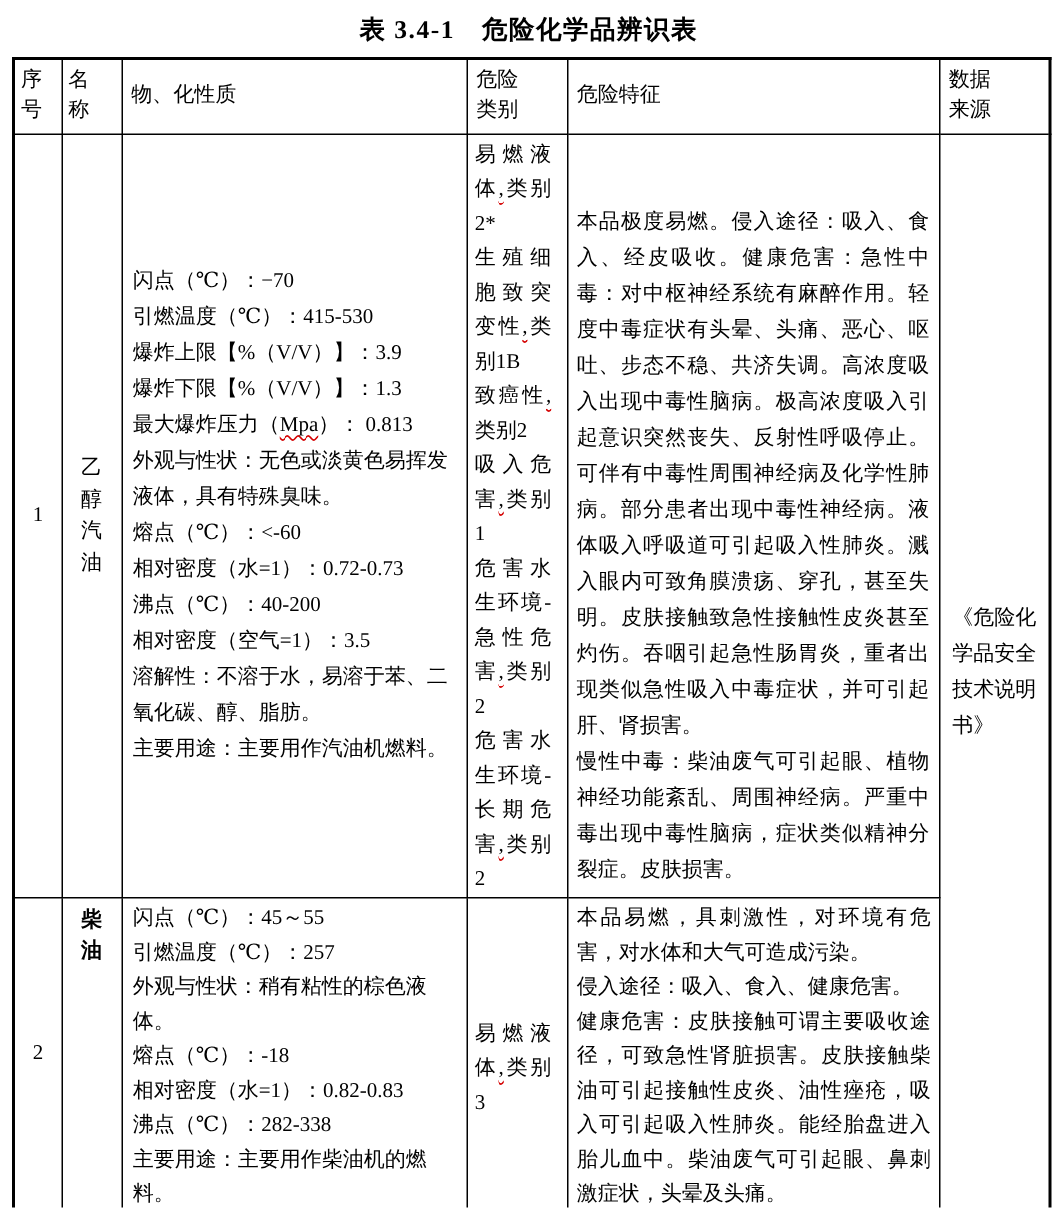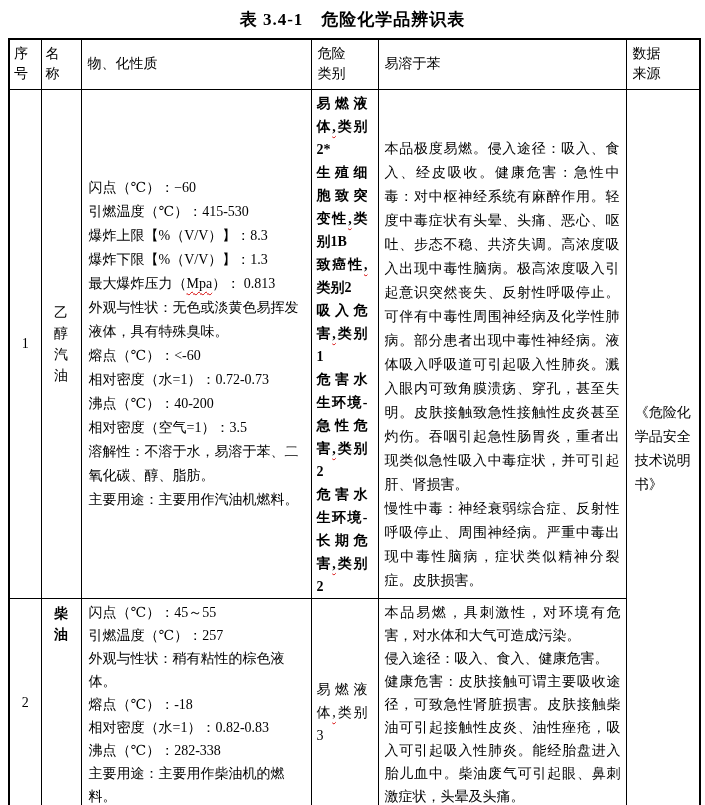--- a/index.html
+++ b/index.html
@@ -29,21 +29,21 @@
   .w1 { width:1em; display:inline-block; word-break:break-all; line-height:20px; }
   .w2 { width:2em; display:inline-block; word-break:break-all; line-height:20px; }
   .c-no { text-align:center; }
   .vname { width:1em; margin:16px auto; word-break:break-all;
            line-height:21px; text-align:center; }
   .vname-top { vertical-align:top; }
   .vname-top .vname { margin-top:4px;font-weight:bold; }
   .c-props { vertical-align:middle; }
   .props { padding:0 6px 0 7px; line-height:24px; }
   .props2 { padding:2px 6px 0 7px; line-height:23px; }
-  .c-cat-top { vertical-align:top;font-weight:bold; }
+  .c-cat-top { vertical-align:top; }
   .cats { padding:2px 10px 0 5px; line-height:23px;
           text-align:justify; word-break:break-all; }
   .cats2 { padding:0 10px 0 5px; line-height:23px;
            text-align:justify; word-break:break-all;margin-top:19px; }
   .feats { padding:0 6px 0 6px; line-height:24px;
            text-align:justify; word-break:break-all;margin-top:42px; }
   .feats2 { padding:2px 5px 0 6px; line-height:23px;
             text-align:justify; word-break:break-all; }
   .src { width:56px; margin:0 auto; line-height:24px;
          text-align:justify; word-break:break-all; }
@@ -64,33 +64,33 @@
     <col style="width:67px">
       <col style="width:248px">
       <col style="width:74px">
   </colgroup>
   <tbody>
       <tr class="head">
     <td class="hcell hc-center"><span class="w1">序号</span></td>
     <td class="hcell hc-center"><span class="w1">名称</span></td>
     <td class="hcell hc-left"><span>物、化性质</span></td>
     <td class="hcell hc-left"><span class="w2">危险类别</span></td>
-    <td class="hcell hc-left"><span>易溶于苯</span></td>
+    <td class="hcell hc-left"><span>危险特征</span></td>
     <td class="hcell hc-left"><span class="w2">数据来源</span></td>
   </tr>
   <tr class="row1">
     <td class="c-no"><span>1</span></td>
     <td>
           <div class="vname">乙醇汽油</div>
         </td>
     <td class="c-props">
           <div class="props">
-            <div>闪点（℃）：−60</div>
+            <div>闪点（℃）：−70</div>
             <div>引燃温度（℃）：415-530</div>
-            <div>爆炸上限【%（V/V）】：8.3</div>
+            <div>爆炸上限【%（V/V）】：3.9</div>
             <div>爆炸下限【%（V/V）】：1.3</div>
             <div>最大爆炸压力（<span class="sq">Mpa</span>）： 0.813</div>
             <div>外观与性状：无色或淡黄色易挥发液体，具有特殊臭味。</div>
             <div>熔点（℃）：&lt;-60</div>
             <div>相对密度（水=1）：0.72-0.73</div>
             <div>沸点（℃）：40-200</div>
             <div>相对密度（空气=1）：3.5</div>
             <div>溶解性：不溶于水，易溶于苯、二氧化碳、醇、脂肪。</div>
             <div>主要用途：主要用作汽油机燃料。</div>
           </div>
@@ -101,21 +101,21 @@
             <div>生殖细胞致突变性<span class="sq">,</span>类别1B</div>
             <div>致癌性<span class="sq">,</span>类别2</div>
             <div>吸入危害<span class="sq">,</span>类别1</div>
             <div>危害水生环境-急性危害<span class="sq">,</span>类别2</div>
             <div>危害水生环境-长期危害<span class="sq">,</span>类别2</div>
           </div>
         </td>
     <td>
           <div class="feats">
             <div>本品极度易燃。侵入途径：吸入、食入、经皮吸收。健康危害：急性中毒：对中枢神经系统有麻醉作用。轻度中毒症状有头晕、头痛、恶心、呕吐、步态不稳、共济失调。高浓度吸入出现中毒性脑病。极高浓度吸入引起意识突然丧失、反射性呼吸停止。可伴有中毒性周围神经病及化学性肺病。部分患者出现中毒性神经病。液体吸入呼吸道可引起吸入性肺炎。溅入眼内可致角膜溃疡、穿孔，甚至失明。皮肤接触致急性接触性皮炎甚至灼伤。吞咽引起急性肠胃炎，重者出现类似急性吸入中毒症状，并可引起肝、肾损害。</div>
-            <div>慢性中毒：神经衰弱综合症、反射性呼吸停止、周围神经病。严重中毒出现中毒性脑病，症状类似精神分裂症。皮肤损害。</div>
+            <div>慢性中毒：柴油废气可引起眼、植物神经功能紊乱、周围神经病。严重中毒出现中毒性脑病，症状类似精神分裂症。皮肤损害。</div>
           </div>
         </td>
     <td rowspan="2">
           <div class="src">《危险化学品安全技术说明书》</div>
         </td>
   </tr>
   <tr class="row2">
     <td class="c-no"><span>2</span></td>
     <td class="vname-top">
           <div class="vname">柴油</div>

